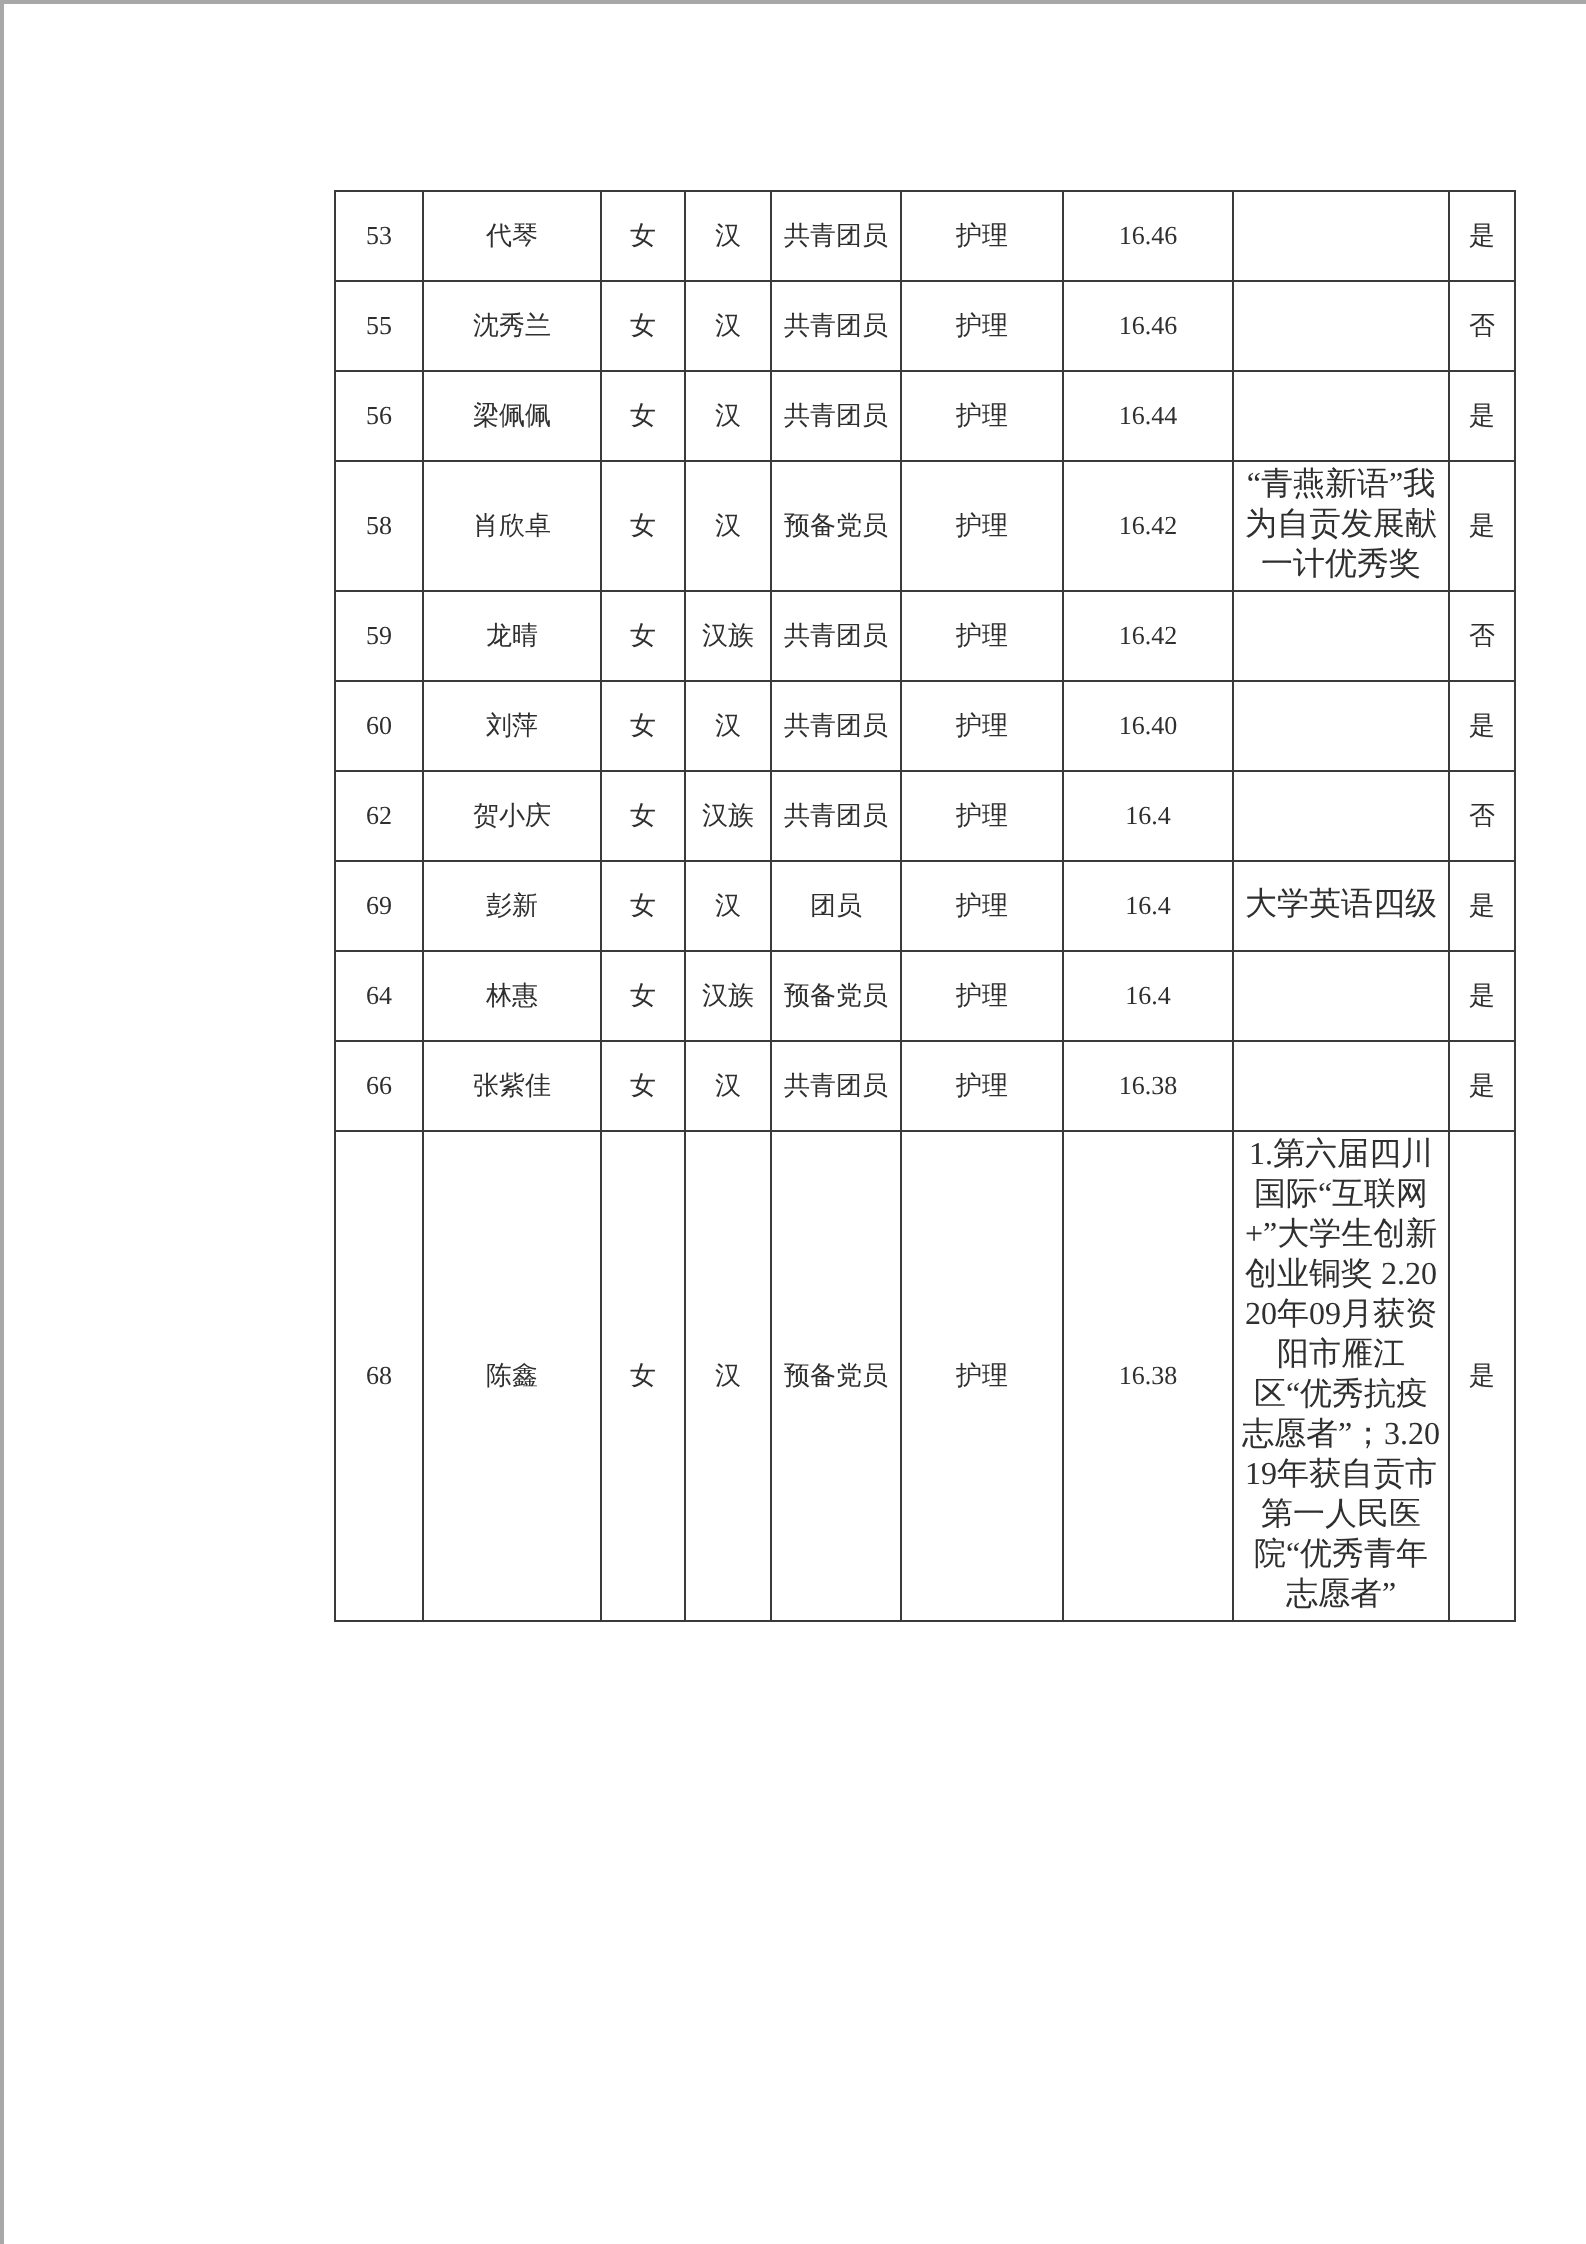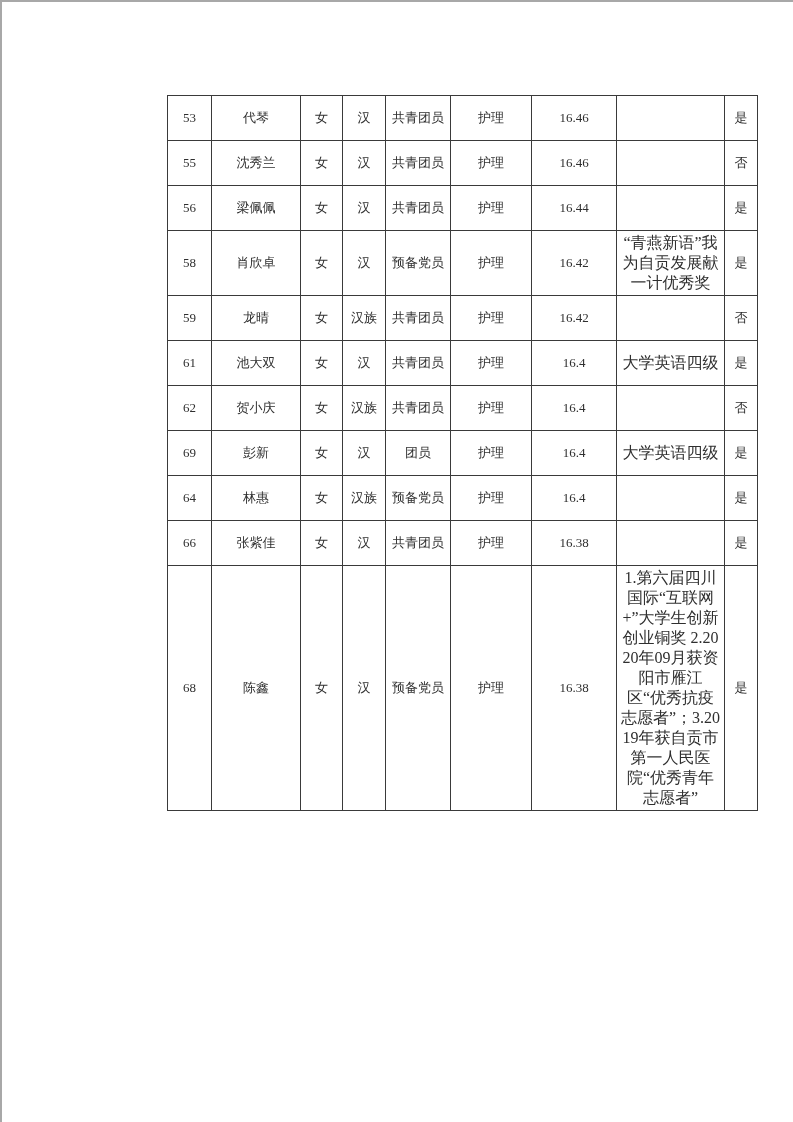--- a/index.html
+++ b/index.html
@@ -109,28 +109,28 @@
             <td>龙晴</td>
             <td>女</td>
             <td>汉族</td>
             <td>共青团员</td>
             <td>护理</td>
             <td>16.42</td>
             <td class="award"></td>
             <td>否</td>
           </tr>
           <tr>
-            <td>61</td>
-            <td>池大双</td>
+            <td>60</td>
+            <td>刘萍</td>
             <td>女</td>
             <td>汉</td>
             <td>共青团员</td>
             <td>护理</td>
-            <td>16.4</td>
-            <td class="award">大学英语四级</td>
+            <td>16.40</td>
+            <td class="award"></td>
             <td>是</td>
           </tr>
           <tr>
             <td>62</td>
             <td>贺小庆</td>
             <td>女</td>
             <td>汉族</td>
             <td>共青团员</td>
             <td>护理</td>
             <td>16.4</td>

